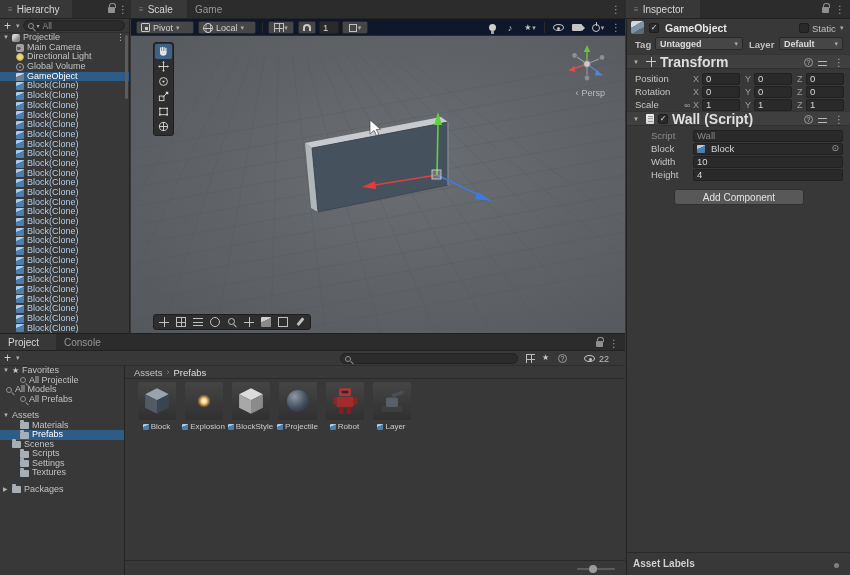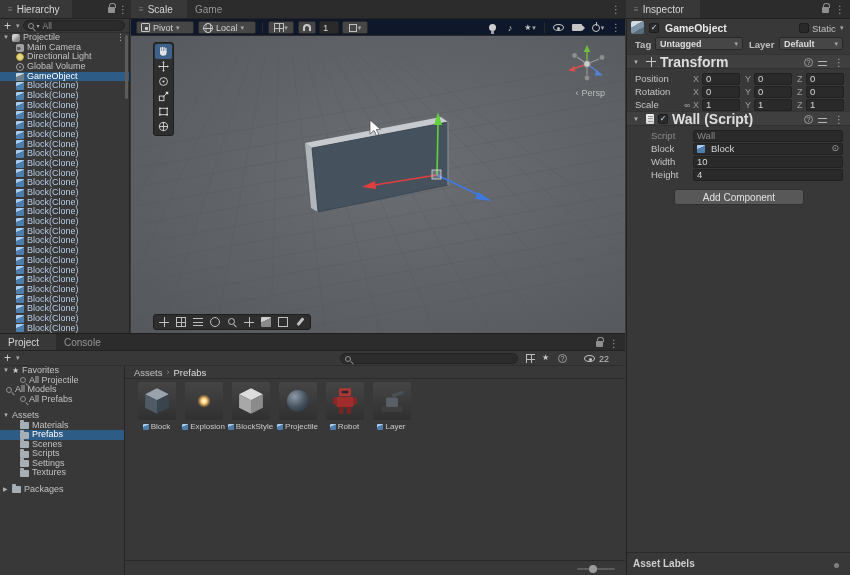--- a/index.html
+++ b/index.html
@@ -682,21 +682,21 @@
           <span class="hlabel">Assets</span>
         </div>
         <div class="hrow" style="padding-left: 20px;">
           <span class="i-folder"></span>
           <span class="hlabel">Materials</span>
         </div>
         <div class="hrow sel" style="padding-left: 20px;">
           <span class="i-folder"></span>
           <span class="hlabel">Prefabs</span>
         </div>
-        <div class="hrow" style="padding-left: 20px;">
+        <div class="hrow" style="padding-left: 12px;">
           <span class="i-folder"></span>
           <span class="hlabel">Scenes</span>
         </div>
         <div class="hrow" style="padding-left: 20px;">
           <span class="i-folder"></span>
           <span class="hlabel">Scripts</span>
         </div>
         <div class="hrow" style="padding-left: 20px;">
           <span class="i-folder"></span>
           <span class="hlabel">Settings</span>

